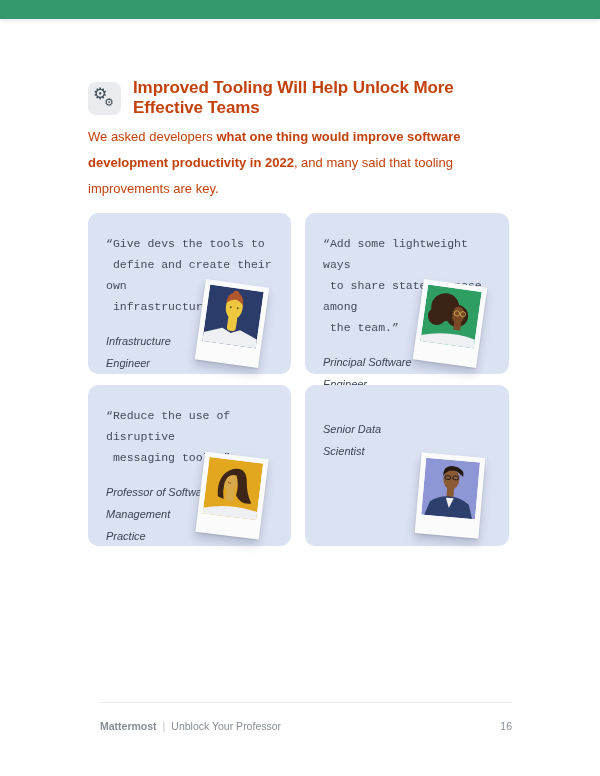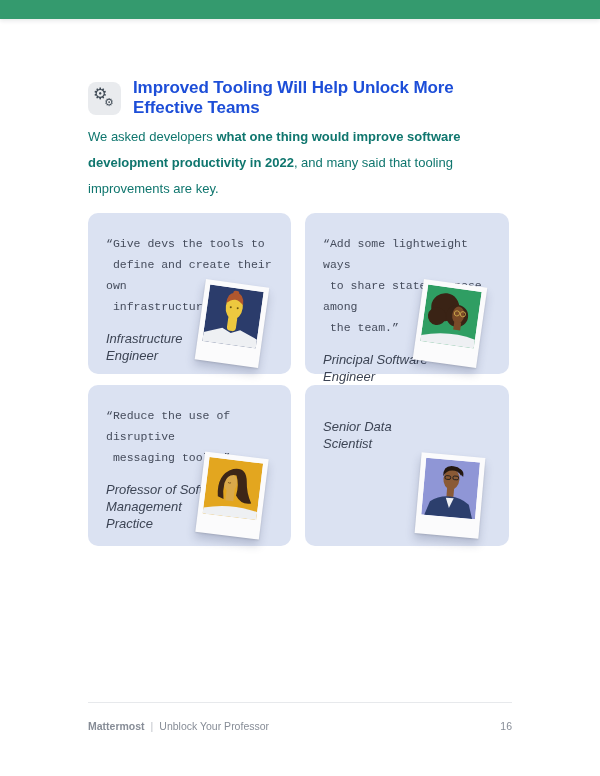--- a/index.html
+++ b/index.html
@@ -24,25 +24,25 @@
     width:33px; height:33px; flex:0 0 33px;
     background:#e9ebee; border-radius:8px; position:relative;
   }
   .icon-box .gear-a, .icon-box .gear-b {
     position:absolute; color:#3f4a55; line-height:1;
     font-family:"DejaVu Sans", sans-serif;
   }
   .gear-a { font-size:16px; left:5px; top:4px; }
   .gear-b { font-size:11px; left:16px; top:15px; }
   .page-title {
-    font-size:17px; font-weight:700; color:#1d4ed8; letter-spacing:-0.1px;
-  }
-
-  
-  .para { font-size:13px; line-height:26px; color:#0f766e; width:436px; }
+    font-size:17px; font-weight:700; color:#c2410c; letter-spacing:-0.1px;
+  }
+
+  
+  .para { font-size:13px; line-height:26px; color:#c2410c; width:436px; }
   .intro { margin-top:6px; }
   .para b { font-weight:700; }
   .outro { margin-top:37px; }
 
   
   .cards {
     margin-top:11px;
     display:grid;
     grid-template-columns:203px 204px;
     column-gap:14px; row-gap:11px;
@@ -54,41 +54,41 @@
     position:relative;
     padding:20px 14px 0 18px;
   }
   .quote {
     font-family:"Liberation Mono","DejaVu Sans Mono",monospace;
     font-size:11.5px; line-height:21px; color:#454c5c;
     white-space:pre-wrap;
   }
   .attribution {
     margin-top:13px;
-    font-size:13px; line-height:17px;
+    font-size:11px; line-height:22px;
     font-style:italic; color:#3c4454;
     white-space:pre-line;
   }
 
   
   .polaroid {
     position:absolute; right:27px; bottom:10px;
     background:#fbfbfc;
     padding:5px 5px 19px 5px;
     box-shadow:0 6px 10px rgba(40,50,90,.22), 0 1px 2px rgba(0,0,0,.12);
   }
   .photo { display:block; width:54px; height:57px; }
   .tilt-a { transform:rotate(8deg); }
   .tilt-b { transform:rotate(8deg); }
   .tilt-c { transform:rotate(7deg); }
   .tilt-d { transform:rotate(5deg); }
 
   
   .footer {
-    position:absolute; left:88px; right:88px; top:702px;
+    position:absolute; left:100px; right:88px; top:702px;
   }
   .footer-rule { border-top:1px solid #e7e9ec; }
   .footer-row {
     margin-top:17px;
     display:flex; align-items:baseline;
     font-size:10.5px; color:#878d97;
   }
   .brand { font-weight:700; }
   .sep { margin:0 6px; color:#c0c4ca; }
   .page-number { margin-left:auto; }

